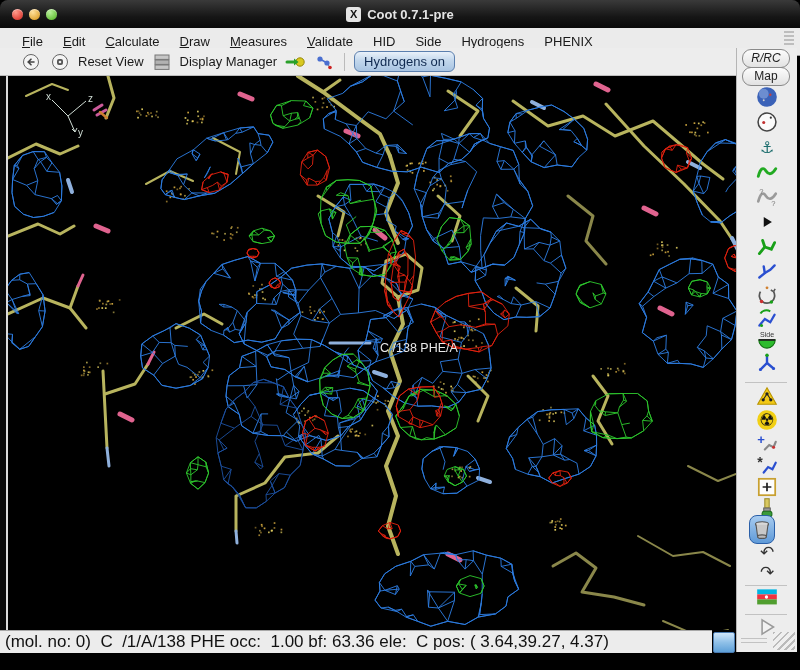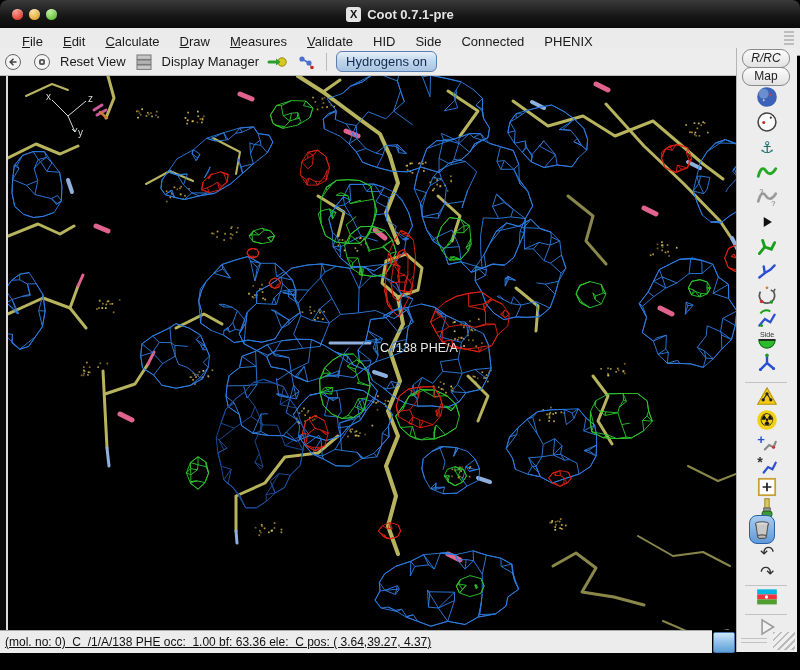--- a/index.html
+++ b/index.html
@@ -22,21 +22,21 @@
   
   #menubar{position:absolute;left:0;top:28px;width:800px;height:28px;background:#ebebeb;
     border-bottom:1px solid #9d9d9d;display:flex;align-items:center;padding-left:12px;box-sizing:border-box;}
   .menu-item{font-size:13px;color:#1a1a1a;padding:0 10px;cursor:default;}
   .menu-item u{text-decoration:underline;}
   #menugrip{position:absolute;right:6px;top:3px;width:10px;height:14px;
     background:repeating-linear-gradient(#aaa 0 2px,transparent 2px 4px);opacity:.7;}
 
   
   #toolbar{position:absolute;left:0;top:48px;width:736px;height:28px;background:#ededed;
-    border-bottom:1px solid #bdbdbd;display:flex;align-items:center;gap:7px;padding-left:2px;box-sizing:border-box;text-align:center;}
+    border-bottom:1px solid #bdbdbd;display:flex;align-items:center;gap:7px;padding-left:20px;box-sizing:border-box;text-align:center;}
   .tb-label{font-size:13px;color:#1a1a1a;}
   .tb-icon{width:22px;height:22px;display:inline-block;}
   .tb-sep{width:1px;height:18px;background:#bbb;margin:0 2px;}
   .pill{height:19px;border:1px solid #5b7fae;border-radius:6px;
     background:linear-gradient(#e9f1fa,#c2d7ec 45%,#a8c4e2);
     font-size:13px;color:#102a50;display:flex;align-items:center;padding:0 9px;}
 
   
   #rightpanel{position:absolute;left:736px;top:48px;width:60px;height:604px;background:#ededed;
     border-left:1px solid #b5b5b5;}
@@ -49,21 +49,21 @@
   #rp-lines{position:absolute;left:4px;bottom:6px;width:26px;height:8px;
     background:repeating-linear-gradient(#c2c2c2 0 1px,transparent 1px 4px);}
 
   
   #frame-left{position:absolute;left:0;top:76px;width:8px;height:554px;background:#0a0a0a;border-right:2px solid #dcdcdc;box-sizing:border-box;}
   #canvas{position:absolute;left:8px;top:76px;width:728px;height:554px;background:#000;}
 
   
   #statusbar{position:absolute;left:0;top:630px;width:712px;height:23px;background:#ececec;
     border-top:1px solid #a8a8a8;display:flex;align-items:center;padding-left:5px;box-sizing:border-box;}
-  #status-text{font-size:12px;color:#111;white-space:pre;text-decoration:underline;}
+  #status-text{font-size:17px;color:#111;white-space:pre;}
   #status-thumb{position:absolute;left:713px;top:632px;width:20px;height:19px;border:1px solid #4a7ab0;border-radius:2px;
     background:linear-gradient(#cfe6fa,#8fc0e8 50%,#5ea0d8);}
 </style>
 </head>
 <body>
 
 <div id="window">
 
   <div id="titlebar">
     <span class="tl" id="tl-close"></span>
@@ -78,21 +78,21 @@
   <div id="menubar">
 
     <span class="menu-item"><u>F</u>ile</span>
       <span class="menu-item"><u>E</u>dit</span>
       <span class="menu-item"><u>C</u>alculate</span>
       <span class="menu-item"><u>D</u>raw</span>
       <span class="menu-item"><u>M</u>easures</span>
       <span class="menu-item"><u>V</u>alidate</span>
       <span class="menu-item">HID</span>
       <span class="menu-item">Side</span>
-      <span class="menu-item">Connected</span>
+      <span class="menu-item">Hydrogens</span>
       <span class="menu-item">PHENIX</span>
       <span id="menugrip"></span>
   </div>
 
   <div id="toolbar">
     <span class="tb-icon">
       <svg width="22" height="22">
           <circle cx="11" cy="11" r="7.5" fill="#f4f4f4" stroke="#666"></circle>
           <path d="M14 11 L9 11 M11 8.2 L8.2 11 L11 13.8" stroke="#444" stroke-width="1.6" fill="none" stroke-linecap="round"></path>
         </svg>

